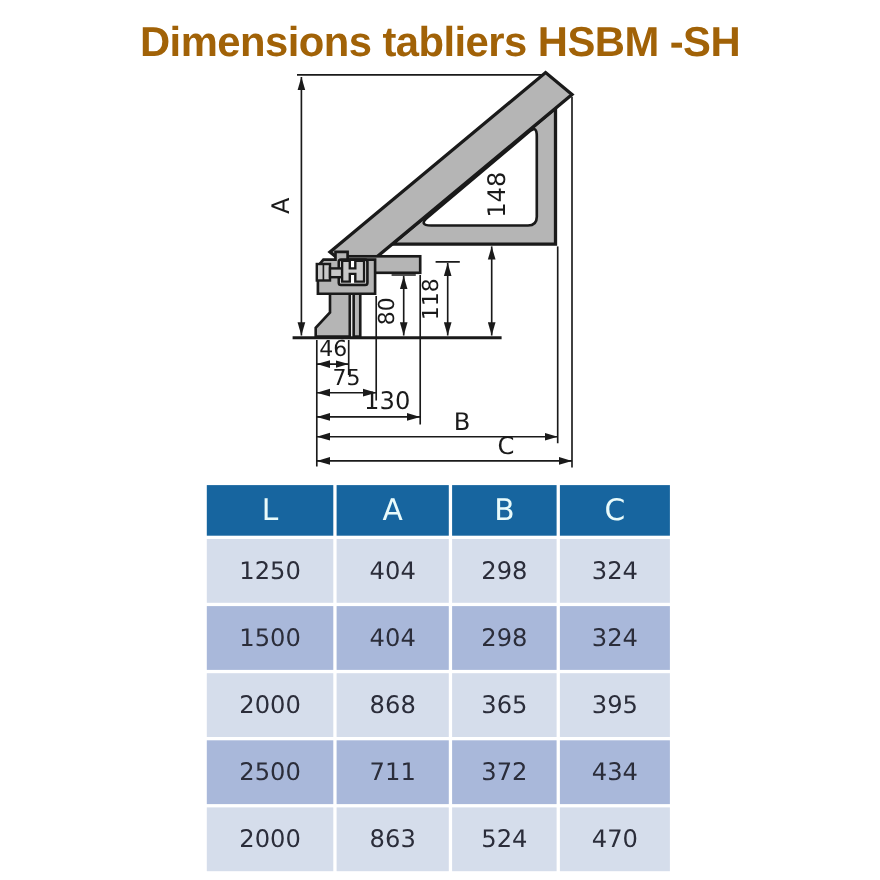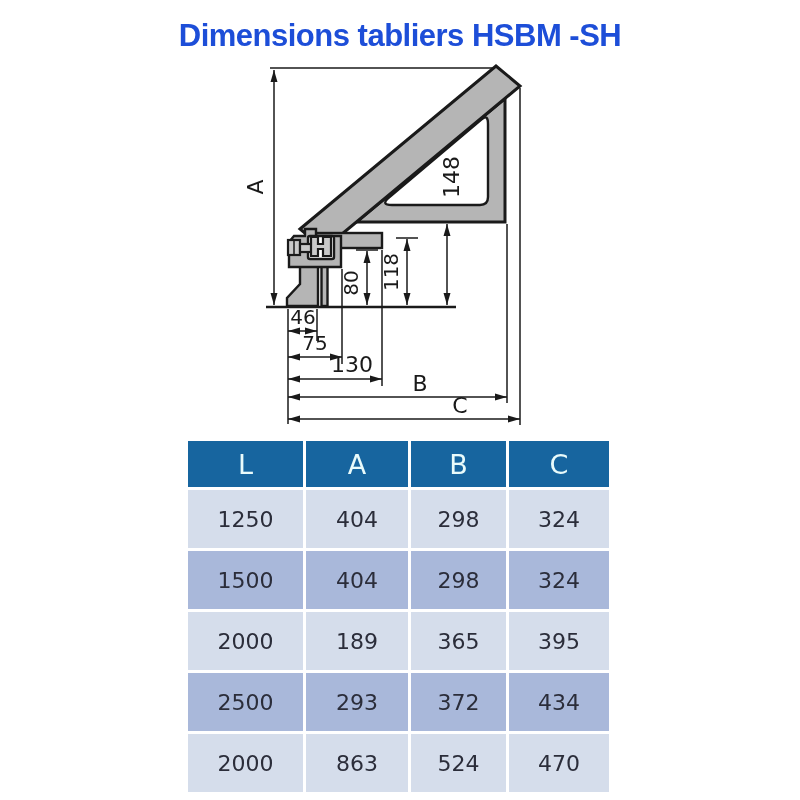--- a/index.html
+++ b/index.html
@@ -1,20 +1,20 @@
 <!DOCTYPE html>
 <html style="--profile-fill: #b5b5b5; --line-color: #1a1a1a; --header-bg: #17659f; --header-text: #e9fbfb; --row-light: #d5ddeb; --row-dark: #a9b8da; --cell-text: #2b2d3a;"><head>
 <meta charset="utf-8">
 <style>
   html,body{margin:0;padding:0;background:#ffffff;}
   .page{position:relative;width:800px;height:800px;background:#fff;overflow:hidden;
         font-family:"DejaVu Sans",sans-serif;}
   .title{position:absolute;top:18px;left:0;width:800px;text-align:center;
          font-family:"Liberation Sans",sans-serif;font-weight:bold;
-         font-size:31px;letter-spacing:-0.5px;color:#1d4ed8;margin:0;}
+         font-size:38px;letter-spacing:-0.5px;color:#a16207;margin:0;}
   svg.drawing{position:absolute;left:0;top:0;}
   
   .shape{fill:var(--profile-fill);stroke:var(--line-color);stroke-width:3;stroke-linejoin:miter;}
   .s24{stroke-width:2.4;}
   .s22{stroke-width:2.2;}
   .hole{fill:#ffffff;stroke:var(--line-color);stroke-width:2.4;}
   .lightpart{fill:#c9c9c9;}
   .dimline{stroke:var(--line-color);stroke-width:1.5;fill:none;}
   .thick{stroke-width:2.6;}
   text.dim{font-family:"DejaVu Sans",sans-serif;font-size:20px;fill:var(--line-color);}
@@ -135,25 +135,25 @@
       <div class="th">C</div>
       <div class="td light">1250</div>
       <div class="td light">404</div>
       <div class="td light">298</div>
       <div class="td light">324</div>
       <div class="td dark">1500</div>
       <div class="td dark">404</div>
       <div class="td dark">298</div>
       <div class="td dark">324</div>
       <div class="td light">2000</div>
-      <div class="td light">189</div>
+      <div class="td light">868</div>
       <div class="td light">365</div>
       <div class="td light">395</div>
       <div class="td dark">2500</div>
-      <div class="td dark">293</div>
+      <div class="td dark">711</div>
       <div class="td dark">372</div>
       <div class="td dark">434</div>
       <div class="td light">2000</div>
       <div class="td light">863</div>
       <div class="td light">524</div>
       <div class="td light">470</div>
     </div>
 
 </div>
 

